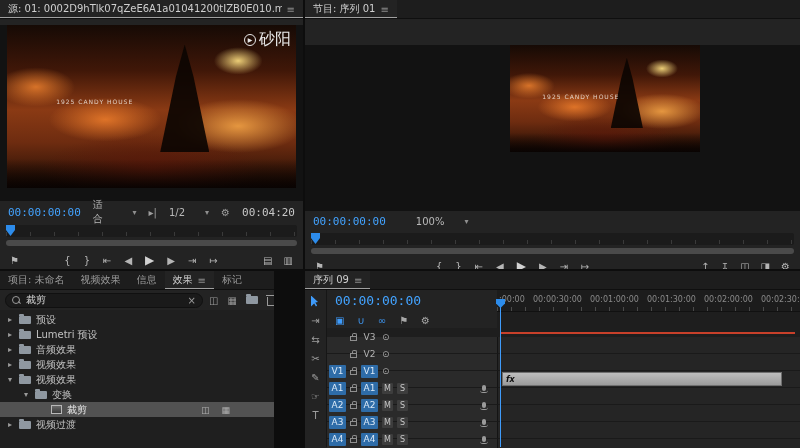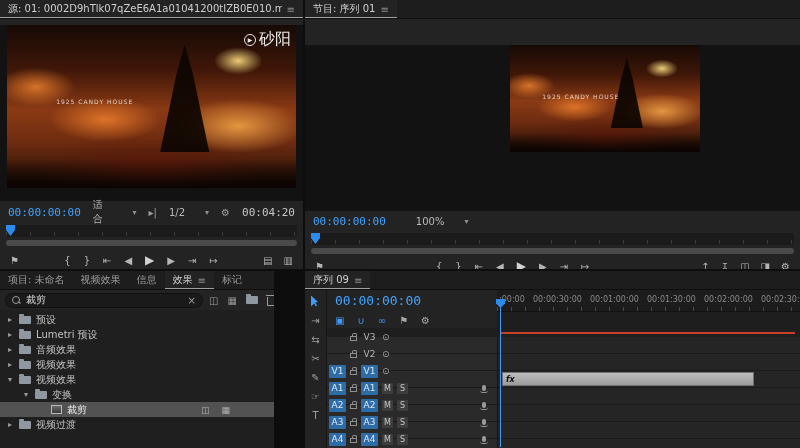--- a/index.html
+++ b/index.html
@@ -107,21 +107,21 @@
   .patch{width:17px;height:13px;display:flex;align-items:center;justify-content:center;border-radius:1px;flex:0 0 17px;}
   .patch.on{background:#2e6ca8;color:#dbe9f7;}
   .tname{min-width:17px;height:13px;display:flex;align-items:center;justify-content:center;border-radius:1px;padding:0 2px;}
   .tname.on{background:#2e6ca8;color:#dbe9f7;}
   .lock{position:relative;width:7px;height:5px;border:1px solid #8f8f8f;margin-top:3px;flex:0 0 7px;}
   .lock::before{content:"";position:absolute;left:1px;top:-4px;width:3px;height:3px;border:1px solid #8f8f8f;border-bottom:none;border-radius:2px 2px 0 0;}
   .eye-icon{font-size:9px;color:#a8a8a8;}
   .ms-btn{width:11px;height:11px;display:flex;align-items:center;justify-content:center;background:#3d3d3d;border-radius:1px;font-size:8px;color:#c8c8c8;}
   .mic{position:relative;width:4px;height:6px;background:#9a9a9a;border-radius:2px;margin-left:auto;margin-right:7px;}
   .mic::after{content:"";position:absolute;left:-2px;bottom:-2px;width:8px;height:3px;border-bottom:1px solid #9a9a9a;border-radius:0 0 3px 3px;}
-  .clip{position:absolute;left:4px;top:1px;width:252px;height:14px;background:linear-gradient(180deg,#bdbdbd,#9b9b9b);border:1px solid #6f6f6f;display:flex;align-items:center;gap:3px;padding:0 3px;color:#101010;font-size:8px;white-space:nowrap;overflow:hidden;}
+  .clip{position:absolute;left:4px;top:1px;width:280px;height:14px;background:linear-gradient(180deg,#bdbdbd,#9b9b9b);border:1px solid #6f6f6f;display:flex;align-items:center;gap:3px;padding:0 3px;color:#101010;font-size:8px;white-space:nowrap;overflow:hidden;}
   .fx-badge{font-style:italic;font-weight:bold;font-size:8px;color:#101010;}
   .tl-playhead{position:absolute;left:173px;top:14px;bottom:0;width:1px;background:#3f9bfa;z-index:5;}
   .tl-ph-caret{position:absolute;left:169px;top:9px;width:9px;height:9px;background:#2d8ceb;clip-path:polygon(0 0,100% 0,100% 50%,50% 100%,0 50%);z-index:6;}
 </style>
 </head>
 <body>
 
 <section class="panel" id="panel-source">
   <div class="tabbar">
     <div class="tab active">

